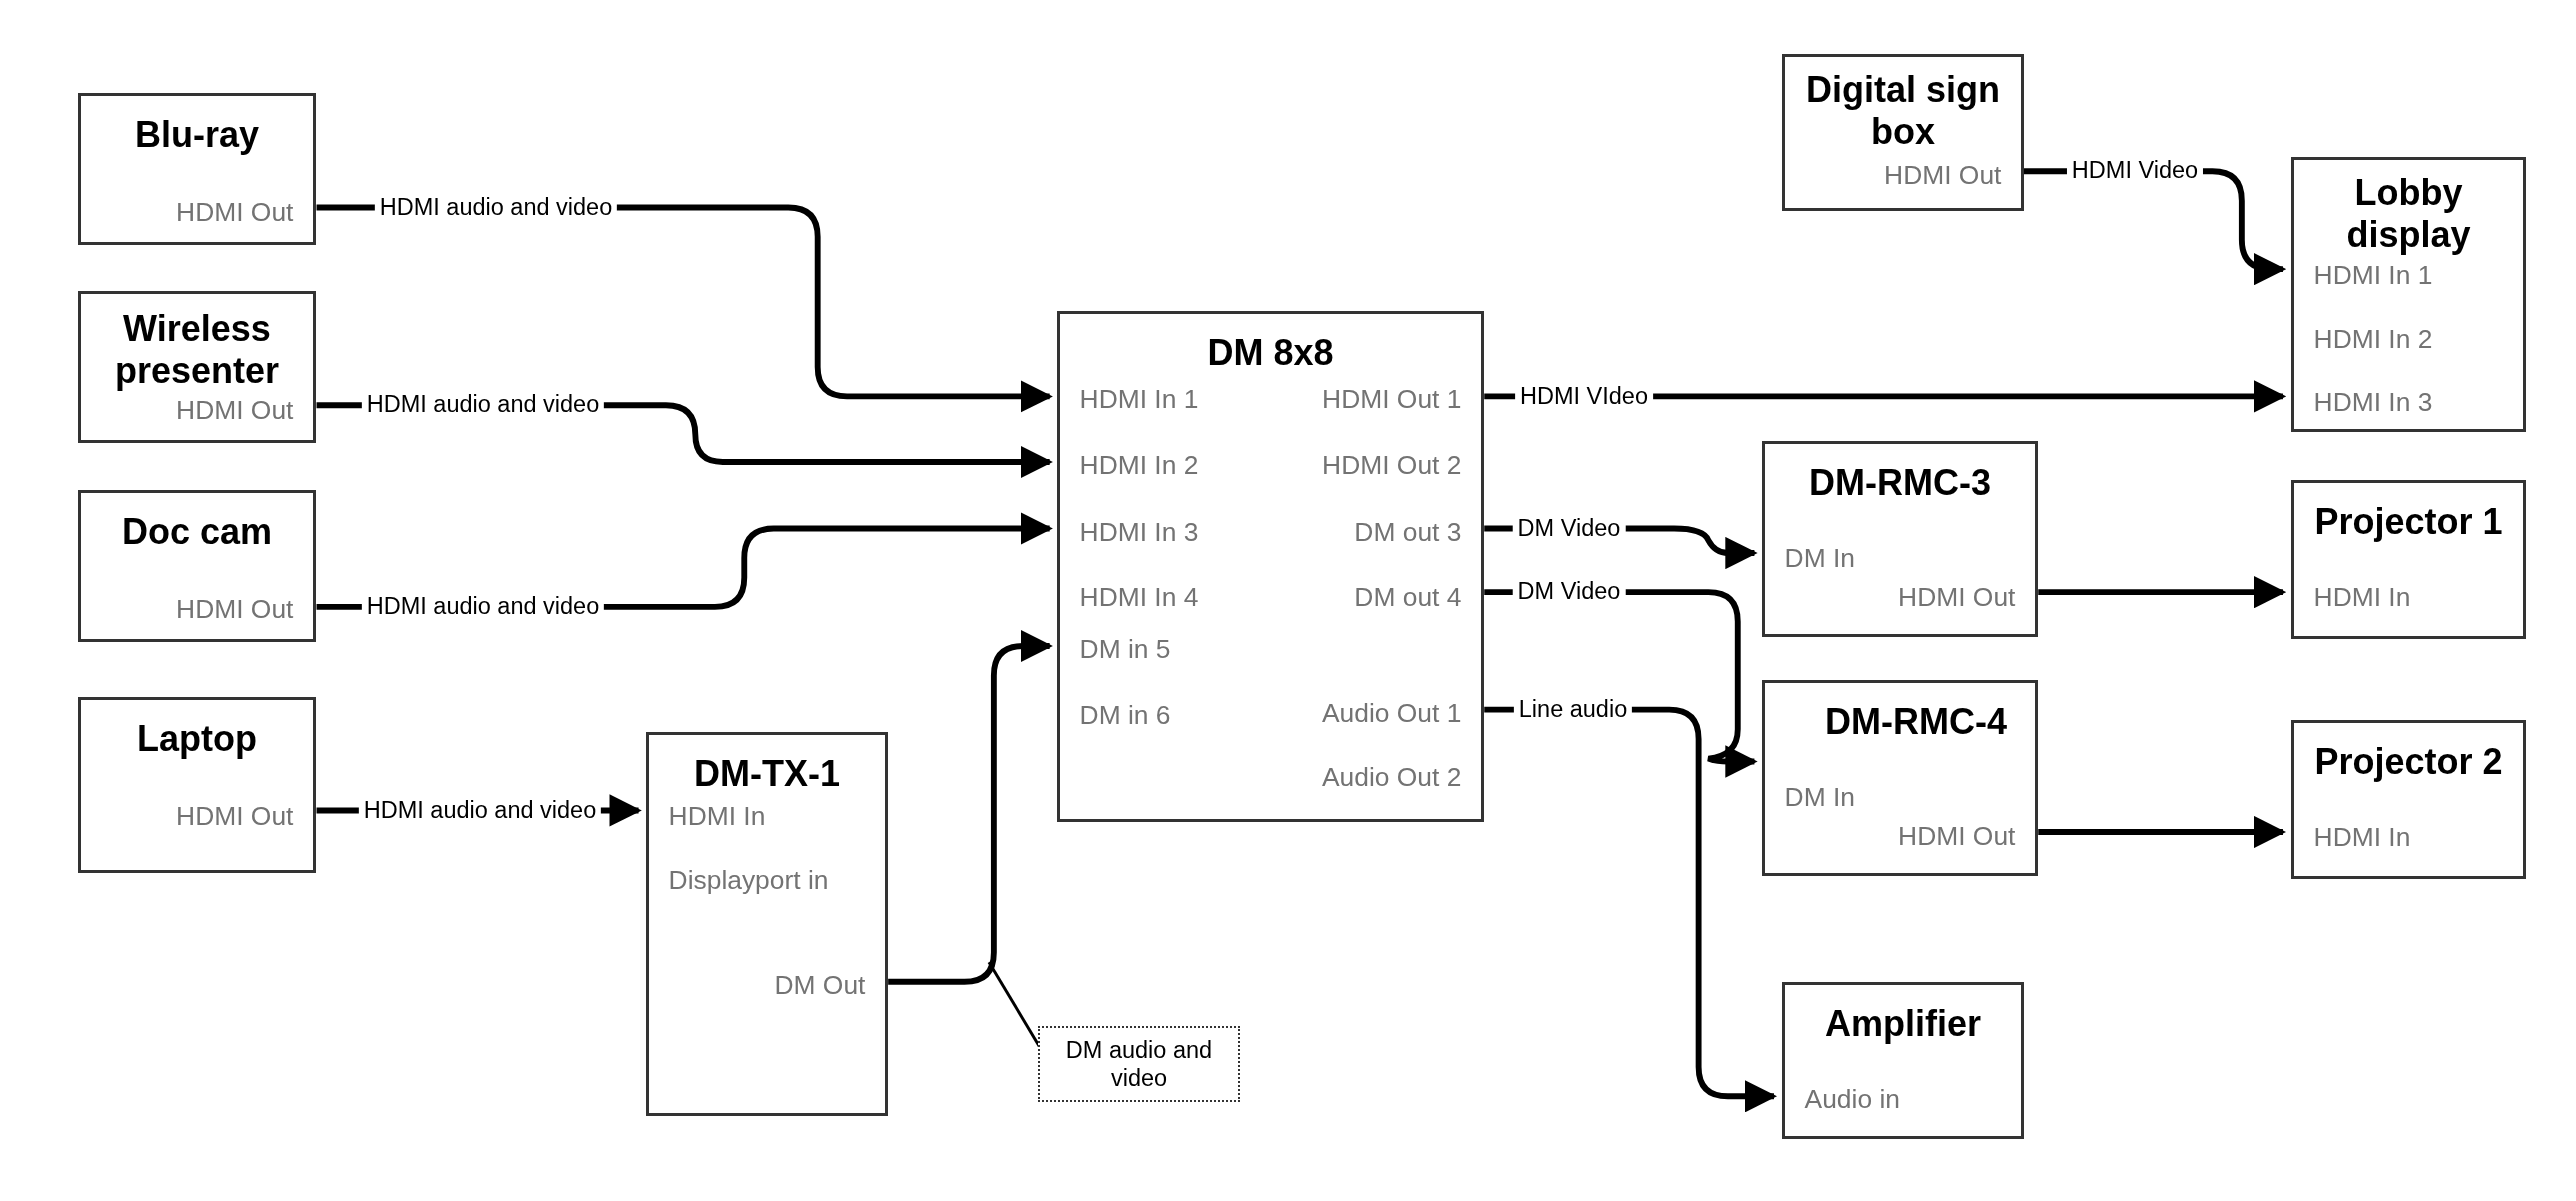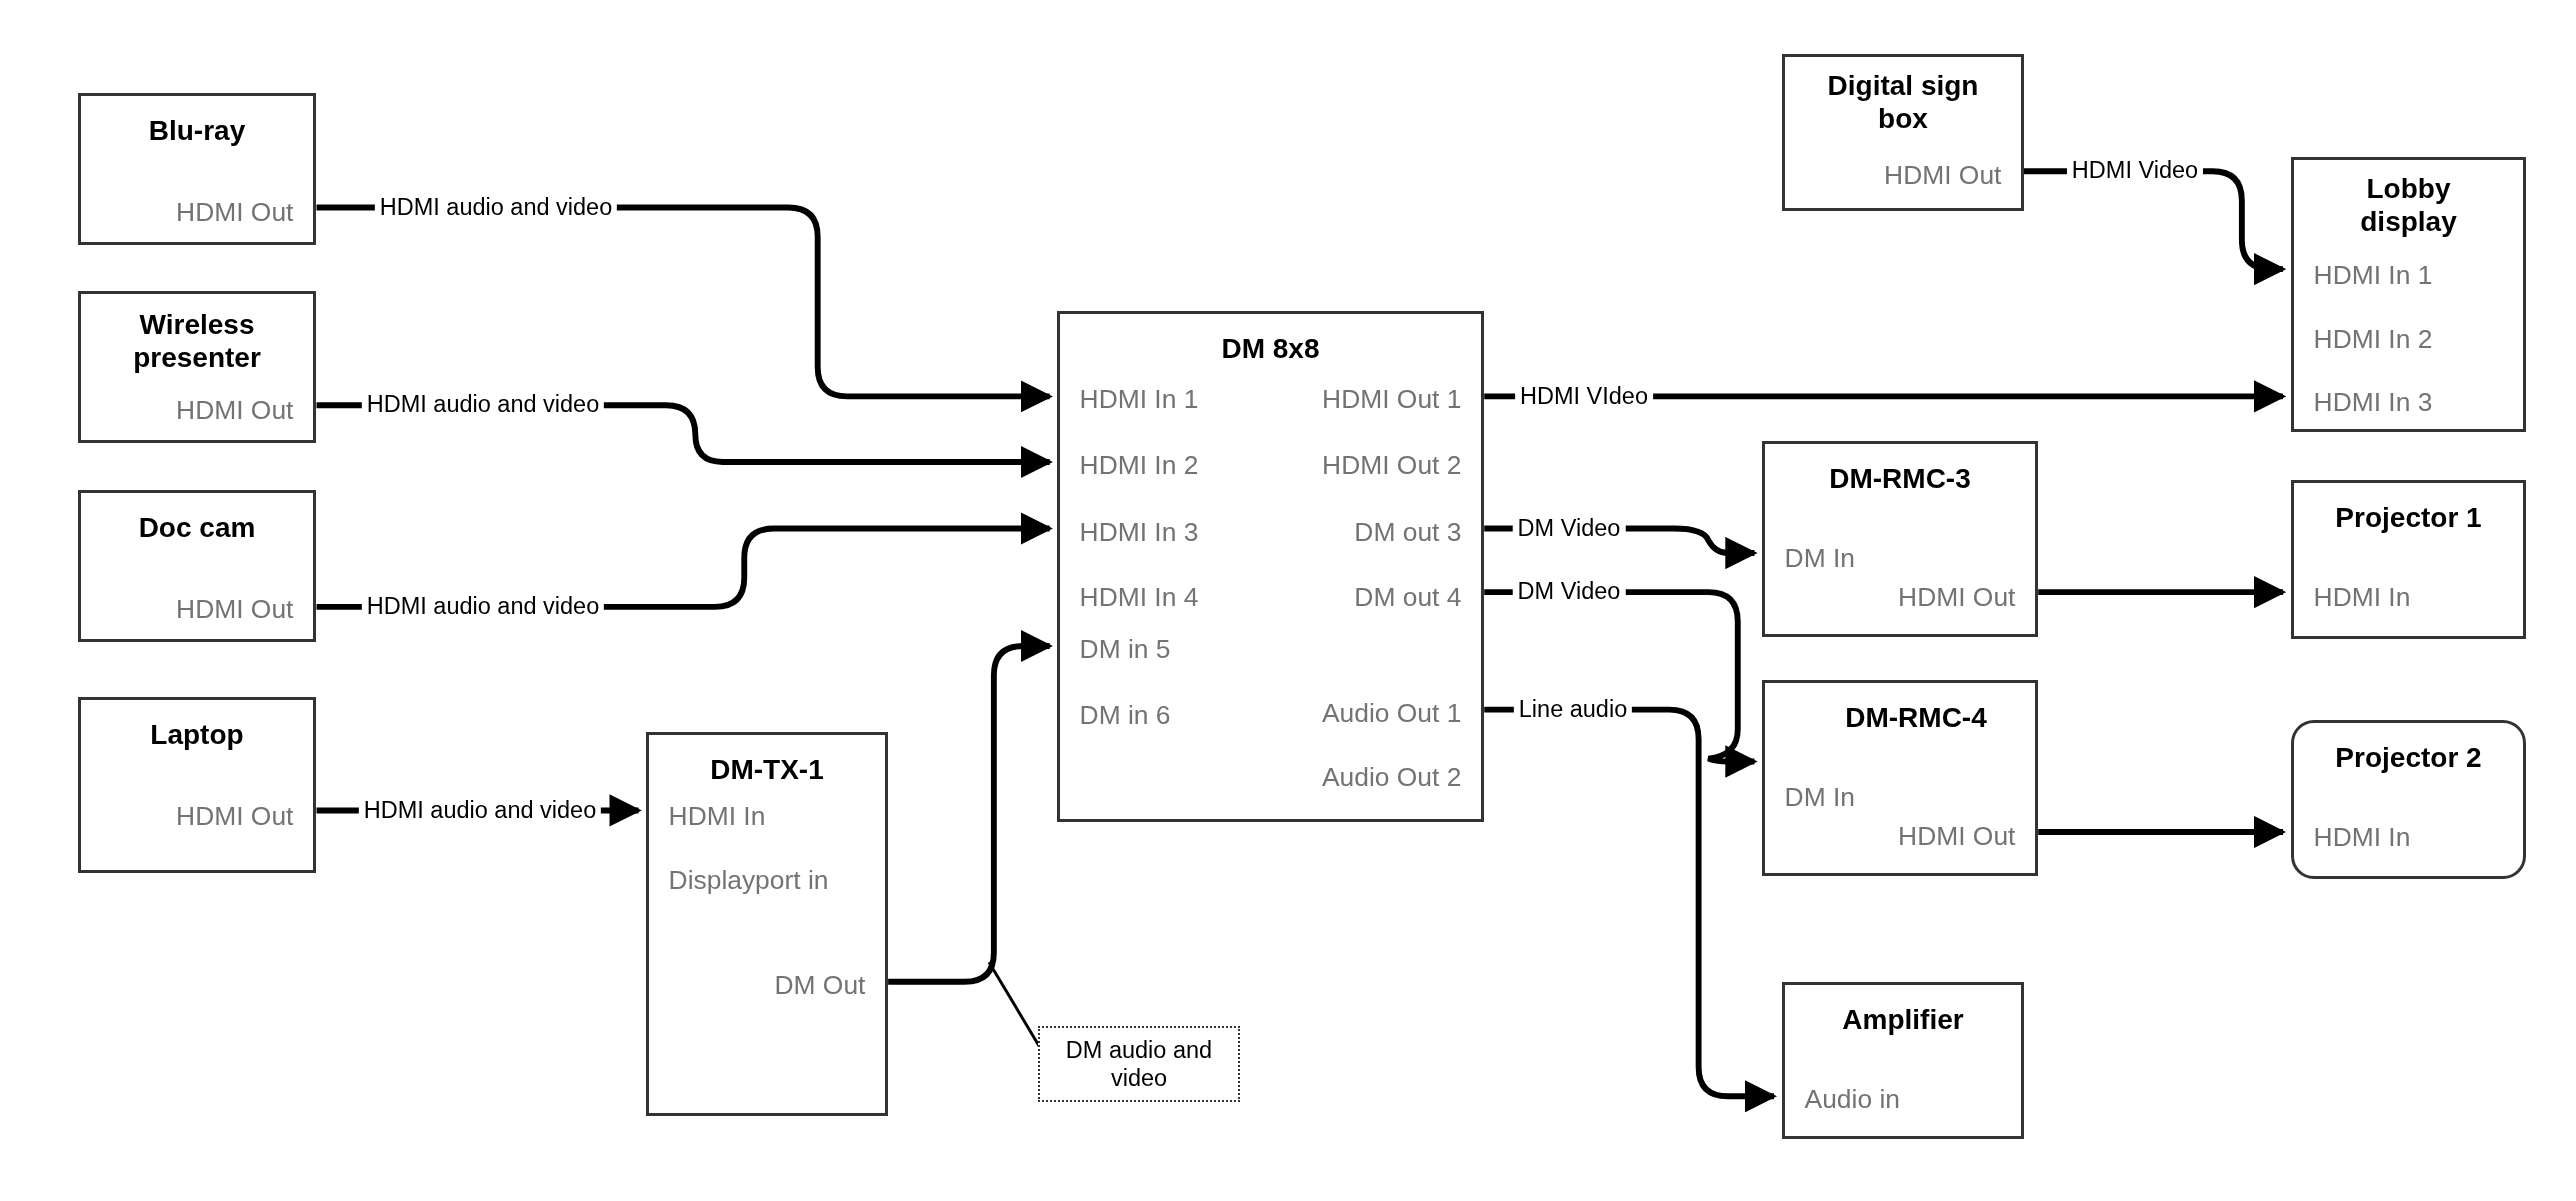--- a/index.html
+++ b/index.html
@@ -28,21 +28,21 @@
     border: 3.9px solid #333333;
     background: #ffffff;
     overflow: hidden;
   }
   .node-title {
     position: absolute;
     left: 0;
     width: 100%;
     text-align: center;
     font-weight: bold;
-    font-size: 28px;
+    font-size: 36px;
     color: #000000;
     line-height: 1.18;
   }
   .port {
     position: absolute;
     font-size: 26.4px;
     color: #737373;
     white-space: nowrap;
   }
   .port.left  { left: 19.6px; }
@@ -181,21 +181,21 @@
     <div class="node-title" style="top:17.6px;padding-left:16px;">DM-RMC-4</div>
     <div class="port left" style="top:99px;">DM In</div>
     <div class="port right" style="top:138px;">HDMI Out</div>
   </div>
 
   <div class="node" style="left:2291px; top:480px; width:235px; height:159px;">
     <div class="node-title" style="top:17.6px;">Projector 1</div>
     <div class="port left" style="top:99px;">HDMI In</div>
   </div>
 
-  <div class="node" style="left:2291px; top:720px; width:235px; height:159px;border-radius:23px;">
+  <div class="node" style="left:2291px; top:720px; width:235px; height:159px;">
     <div class="node-title" style="top:17.6px;">Projector 2</div>
     <div class="port left" style="top:99px;">HDMI In</div>
   </div>
 
   <div class="node" style="left:1782px; top:982px; width:242px; height:157px;">
     <div class="node-title" style="top:17.6px;">Amplifier</div>
     <div class="port left" style="top:99px;">Audio in</div>
   </div>
 
   <div class="edge-label" style="left:496px; top:208px;">HDMI audio and video</div>

